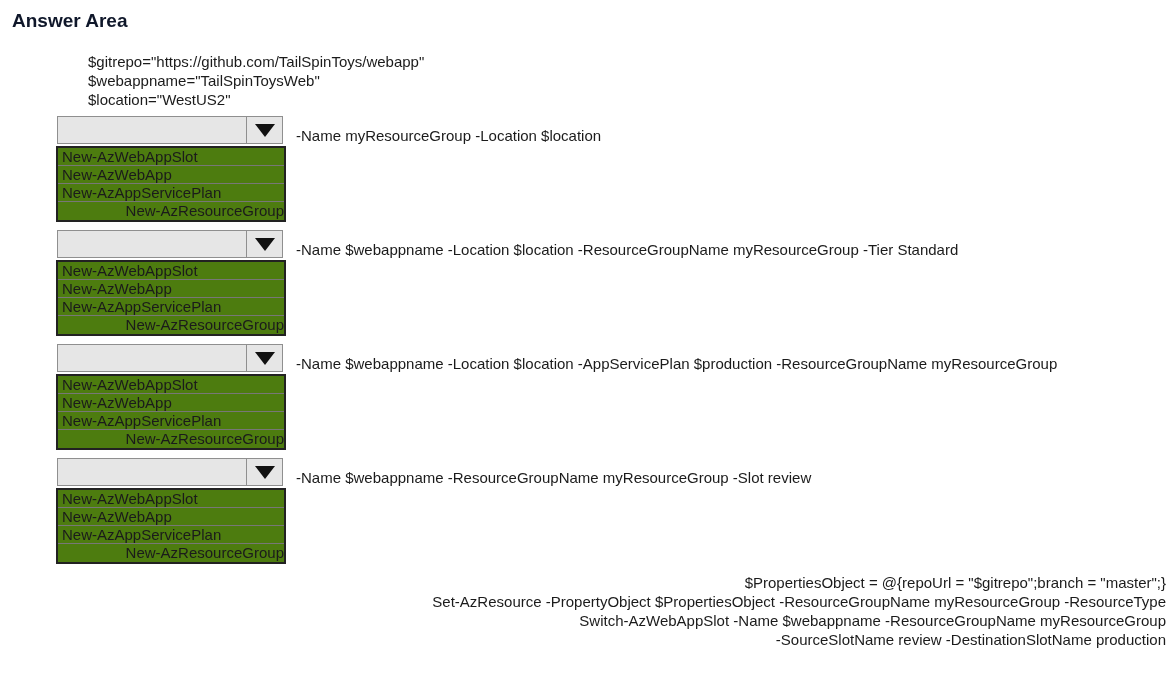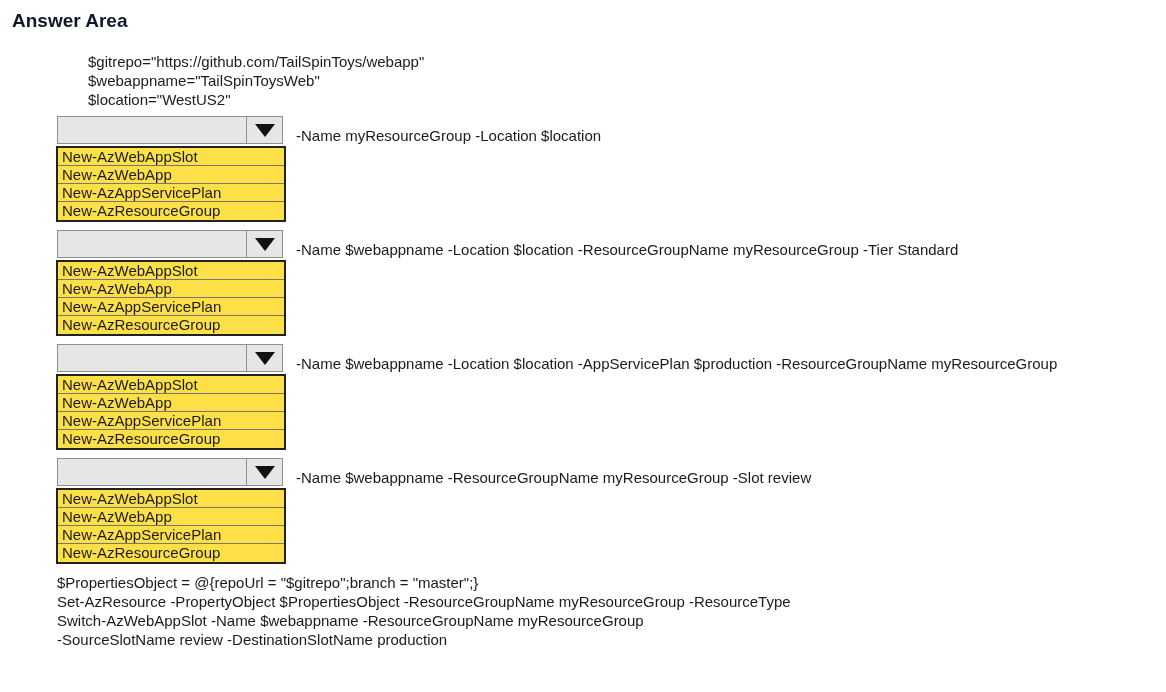--- a/index.html
+++ b/index.html
@@ -20,21 +20,21 @@
     margin: 0;
     line-height: 22px;
   }
 
   .code-block {
     font-size: 15px;
     line-height: 19px;
     white-space: nowrap;
   }
   .header-code { margin: 20px 0 0 76px; }
-  .footer-code { margin: 9px 0 0 45px; }
+  .footer-code { margin: 9px 0 0 45px; text-align: right; }
 
   .dd-groups { margin-top: 7px; }
 
   .dd-group { margin: 0 0 8px 45px; }
 
   .dd-row {
     display: flex;
     align-items: flex-end;
     height: 28px;
   }
@@ -72,34 +72,34 @@
   .dd-params {
     margin-left: 13px;
     font-size: 15px;
     white-space: nowrap;
   }
 
   .dd-list {
     width: 230px;
     margin-top: 2px;
     margin-left: -1px;
-    background: #fde047;
+    background: #4d7c0f;
     border: 2px solid #222;
   }
   .dd-option {
     height: 18px;
     line-height: 18px;
     font-size: 15px;
     padding-left: 4px;
     border-bottom: 1px solid #777;
     white-space: nowrap;
     overflow: hidden;
     cursor: default;
   }
-  .dd-option:last-child { border-bottom: none; }
+  .dd-option:last-child { border-bottom: none; text-align: right; }
 </style>
 </head>
 <body>
 
 <div class="page">
 
   <div class="page-title">Answer Area</div>
 
   <div class="code-block header-code">
     <div>$gitrepo="https://github.com/TailSpinToys/webapp"</div>

